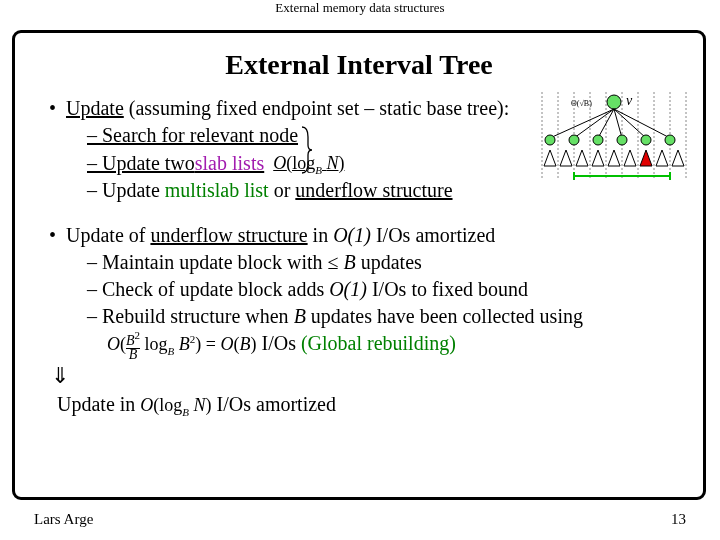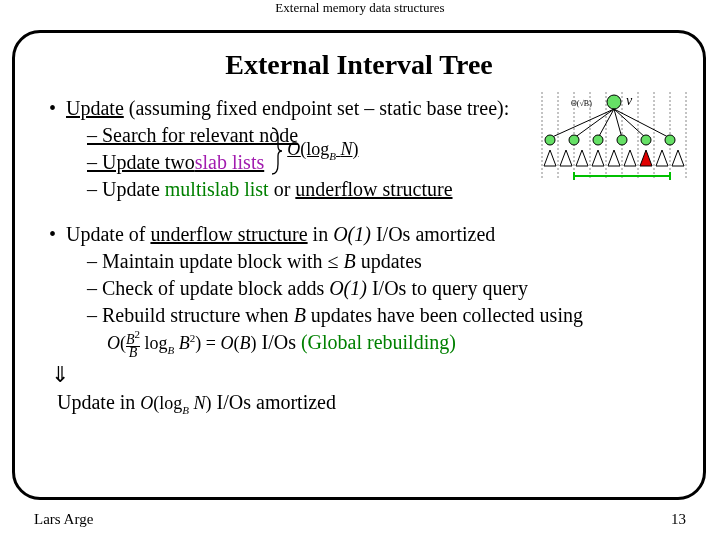--- a/index.html
+++ b/index.html
@@ -17,21 +17,21 @@
     text-align: center;
     font-size: 13px;
   }
   .frame {
     position: absolute;
     left: 12px;
     top: 30px;
     width: 694px;
     height: 470px;
     border: 3px solid #000;
-    border-radius: 28px;
+    border-radius: 9px;
     padding: 10px 28px 10px 28px;
     box-sizing: border-box;
   }
   .title {
     text-align: center;
     font-size: 28px;
     font-weight: bold;
     margin: 6px 0 14px 0;
   }
   .body {
@@ -72,21 +72,21 @@
     bottom: 12px;
     font-size: 15px;
   }
   .formula {
     font-family: "Times New Roman", serif;
     font-size: 18px;
   }
   .formula sub { font-size: 11px; }
   .formula sup { font-size: 11px; }
   .row2 { display: flex; align-items: center; text-decoration: underline; }
-  .brace-wrap { display:inline-flex; align-items:center; margin-left:6px;}
+  .brace-wrap { display:inline-flex; align-items:center; margin-left:6px;flex-direction:column;}
 </style>
 </head>
 <body>
 
 <div class="header">External memory data structures</div>
 
 <div class="frame">
   <div class="title">External Interval Tree</div>
 
   <div class="body">
@@ -122,21 +122,21 @@
     <div class="bullet">
       <span class="dot">•</span>
       <span>
         <span>Update of </span><span class="u">underflow structure</span><span> in </span><span class="i">O(1)</span><span> I/Os amortized</span>
       </span>
     </div>
     <div class="sub">
       <span>– Maintain update block with ≤ </span><span class="i">B</span><span> updates</span>
     </div>
     <div class="sub">
-      <span>– Check of update block adds </span><span class="i">O(1)</span><span> I/Os to query query</span>
+      <span>– Check of update block adds </span><span class="i">O(1)</span><span> I/Os to fixed bound</span>
     </div>
     <div class="sub">
       <span>– Rebuild structure when </span><span class="i">B</span><span> updates have been collected using</span>
     </div>
     <div class="sub" style="margin-left:64px">
       <span class="formula"><span class="i">O</span>(<span style="display:inline-block;vertical-align:middle;text-align:center;line-height:0.9"><span style="display:block;border-bottom:1px solid #000;font-size:14px"><span class="i">B</span><sup>2</sup></span><span style="display:block;font-size:14px"><span class="i">B</span></span></span> log<sub><span class="i">B</span></sub> <span class="i">B</span><sup>2</sup>) = <span class="i">O</span>(<span class="i">B</span>)</span><span> I/Os </span><span class="green">(Global rebuilding)</span>
     </div>
 
     <div class="arrow">⇓</div>
 

